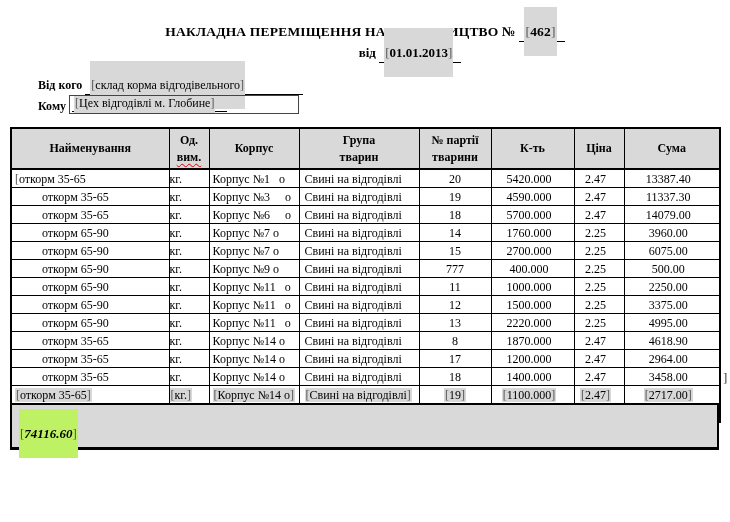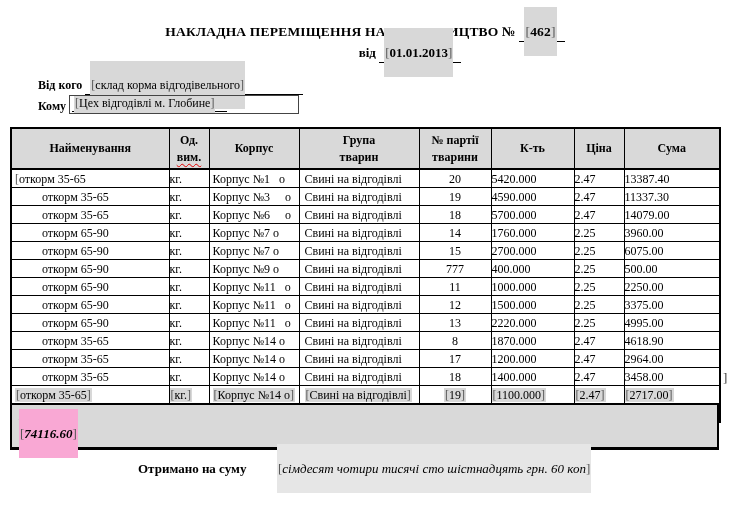--- a/index.html
+++ b/index.html
@@ -41,37 +41,37 @@
     border-bottom:2px solid #000;height:37px;line-height:1.35;text-align:center;
     vertical-align:middle;font-size:12px;padding:1px 0;}
   table.main tbody td{height:17px;padding:0;vertical-align:middle;line-height:16px;}
   .misspell{text-decoration:underline;text-decoration-style:wavy;
     text-decoration-color:#e00000;text-decoration-thickness:1px;text-underline-offset:2px;}
   .c-name{text-align:left;padding-left:30px !important;}
   .c-unit{}
   .c-korpus{text-align:left;padding-left:3px !important;white-space:pre;}
   .c-group{text-align:left;padding-left:5px !important;}
   .c-batch{text-align:center;}
-  .c-qty,.c-price,.c-sum{text-align:left;padding-right:7px !important;}
+  .c-qty,.c-price,.c-sum{text-align:center;padding-right:7px !important;}
   .cellval{white-space:pre;}
   
   tr.first-field-row .c-name{padding-left:3px !important;}
   tr.first-field-row .c-name .cellval::before{content:"[";color:#555;}
   
   tr.last-field-row .c-name{padding-left:3px !important;}
   tr.last-field-row .cellval{background:var(--field-bg);padding:0 1px;}
   tr.last-field-row .cellval::before{content:"[";color:#555;}
   tr.last-field-row .cellval::after{content:"]";color:#555;}
   .outside-bracket{position:absolute;left:723px;top:370px;font-size:13px;color:#333;}
   .outside-bracket::before{content:"]";}
   
   .summary{position:absolute;left:10px;top:403px;width:709px;box-sizing:border-box;
     background:var(--header-bg);border:2px solid #000;border-bottom:3px solid #000;
     padding:2px 6px 4px 7px;font-weight:bold;font-style:italic;font-size:13px;line-height:18px;}
-  .summary .ffield{background:#f9a8d4;}
+  .summary .ffield{background:#bef264;}
   
   .received{position:absolute;top:461px;left:0;width:100%;height:20px;font-size:13px;}
   .received .plabel{position:absolute;left:138px;top:0;}
   .received-value{position:absolute;left:277px;top:0;font-style:italic;
     border-bottom:1px solid #000;padding-bottom:1px;}
   .received-value .ffield{background:#e6e6e6;}
 </style>
 </head>
 <body>
 
@@ -262,18 +262,14 @@
       </tbody>
   </table>
 
   <span class="outside-bracket"></span>
 
   <div class="summary">
     <div>ВСЬОГО</div>
     <div><span class="ffield">74116.60</span></div>
   </div>
 
-  <div class="received">
-    <span class="plabel">Отримано на суму</span>
-    <span class="received-value"><span class="ffield">сімдесят чотири тисячі сто шістнадцять грн. 60 коп</span></span>
-  </div>
 
 </div>
 
 </body></html>

